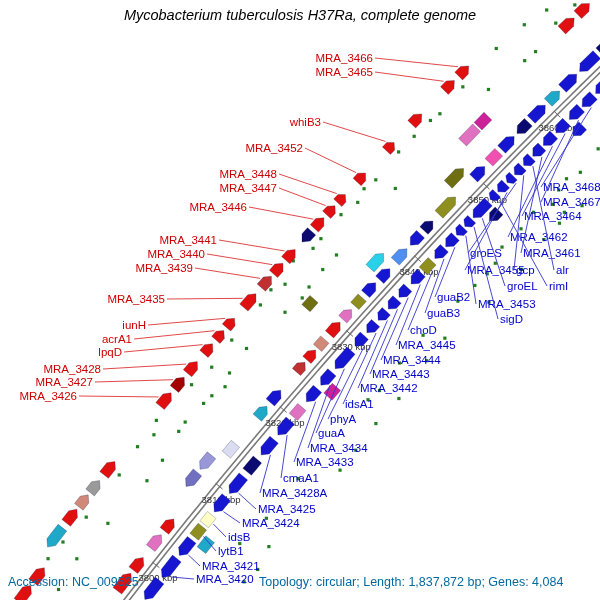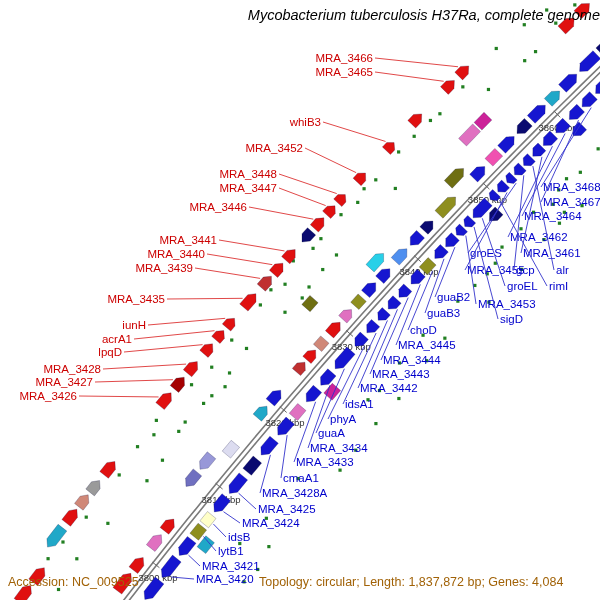--- a/index.html
+++ b/index.html
@@ -1,21 +1,21 @@
 <!DOCTYPE html>
 <html><head>
 <meta charset="utf-8">
 <style>
   html,body{margin:0;padding:0;background:#ffffff;}
   .stage{position:relative;width:600px;height:600px;background:#fff;overflow:hidden;
          font-family:"Liberation Sans",sans-serif;}
-  .title{position:absolute;top:7px;left:0;right:0;text-align:right;
+  .title{position:absolute;top:7px;left:0;right:0;text-align:center;
          font-style:italic;font-size:14.5px;color:#000;}
   #map{position:absolute;left:0;top:0;width:600px;height:600px;}
-  .statusbar{position:absolute;top:575px;left:0;right:0;height:20px;font-size:12.5px;color:#a16207;}
+  .statusbar{position:absolute;top:575px;left:0;right:0;height:20px;font-size:12.5px;color:#0369a1;}
   .statusbar .acc{position:absolute;left:8px;top:0;}
   .statusbar .info{position:absolute;left:259px;top:0;}
   svg text{font-family:"Liberation Sans",sans-serif;}
 </style>
 </head>
 <body>
 
 <div class="stage">
   <svg id="map" viewBox="0 0 600 600" xmlns="http://www.w3.org/2000/svg">
       <rect x="10.187086108536187" y="608.8897556406017" width="3.2" height="3.2" fill="#217f21"></rect>

